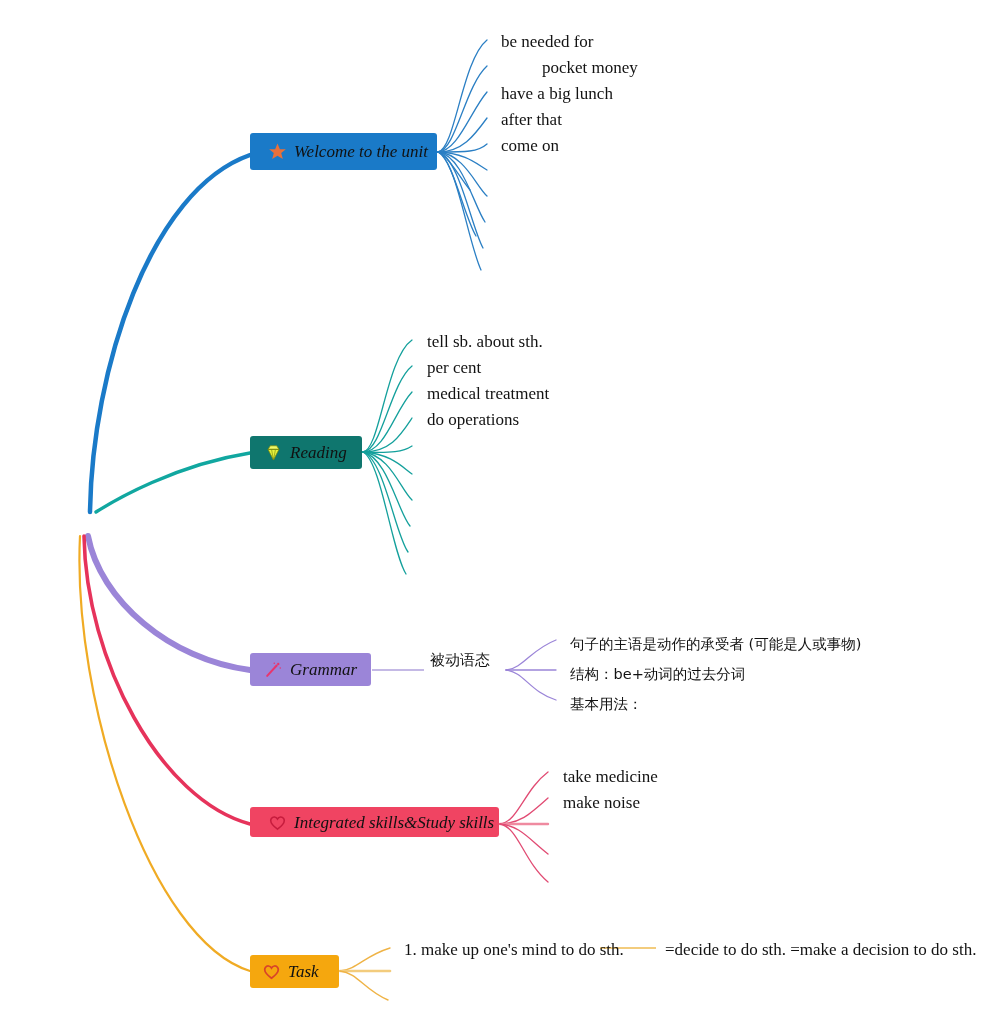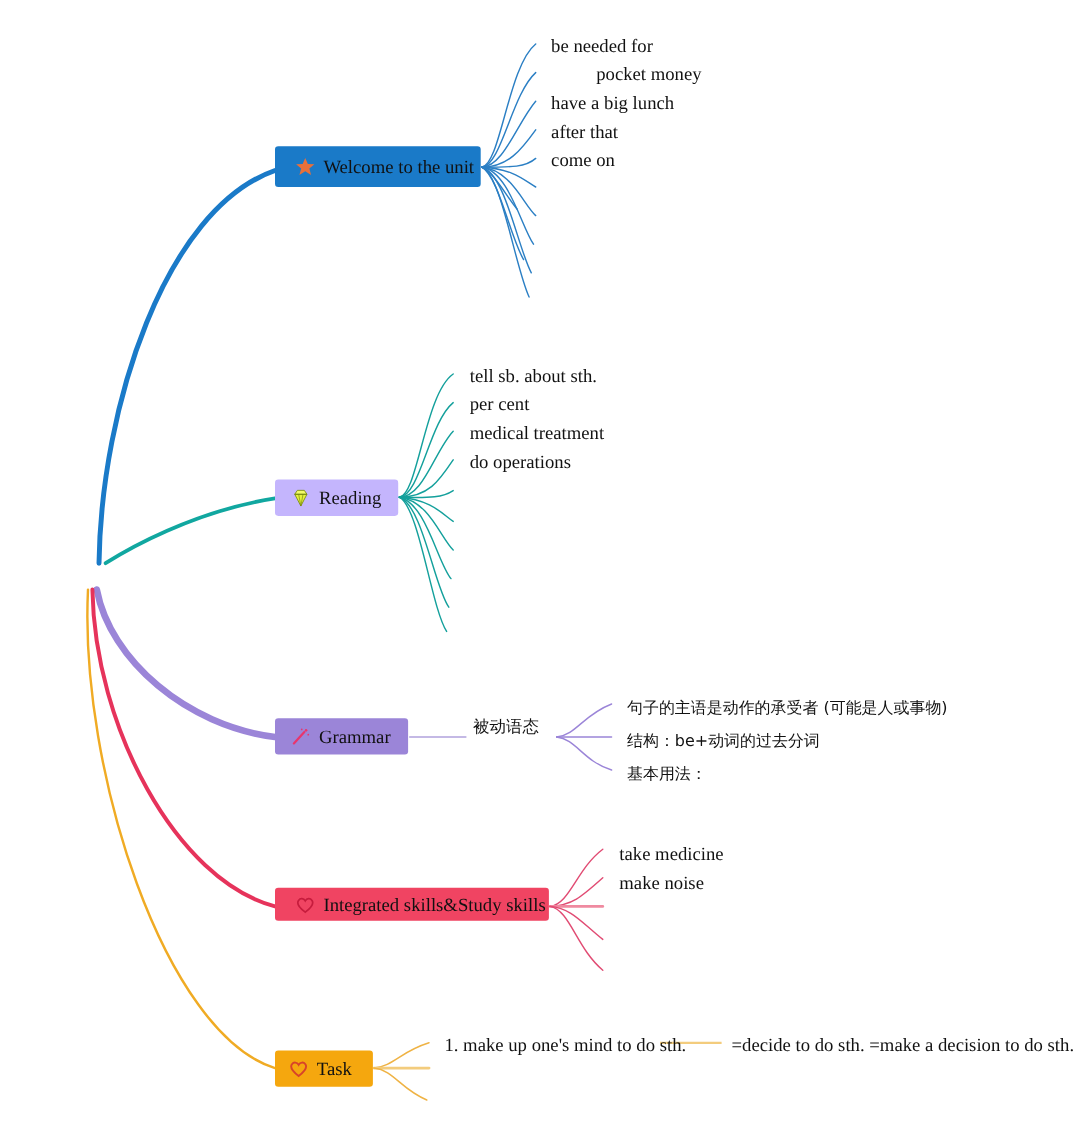--- a/index.html
+++ b/index.html
@@ -32,20 +32,21 @@
     display: flex;
     align-items: center;
     border-radius: 3px;
     box-sizing: border-box;
     white-space: nowrap;
   }
   .node .node-label {
     font-size: 17px;
     color: #111111;
     line-height: 1;
+    font-style: italic;
   }
   .node .node-icon {
     display: inline-flex;
     align-items: center;
     justify-content: center;
     margin-right: 7px;
     flex: 0 0 auto;
   }
   
   #root-node {
@@ -67,21 +68,21 @@
   
   #node-welcome {
     left: 250px; top: 133px;
     width: 187px; height: 37px;
     background: #1a7ac8;
     padding-left: 18px;
   }
   #node-reading {
     left: 250px; top: 436px;
     width: 112px; height: 33px;
-    background: #c4b5fd;
+    background: #0f766e;
     padding-left: 14px;
   }
   #node-grammar {
     left: 250px; top: 653px;
     width: 121px; height: 33px;
     background: #9b85d8;
     padding-left: 14px;
     align-items: center;
   }
   #node-integrated {

